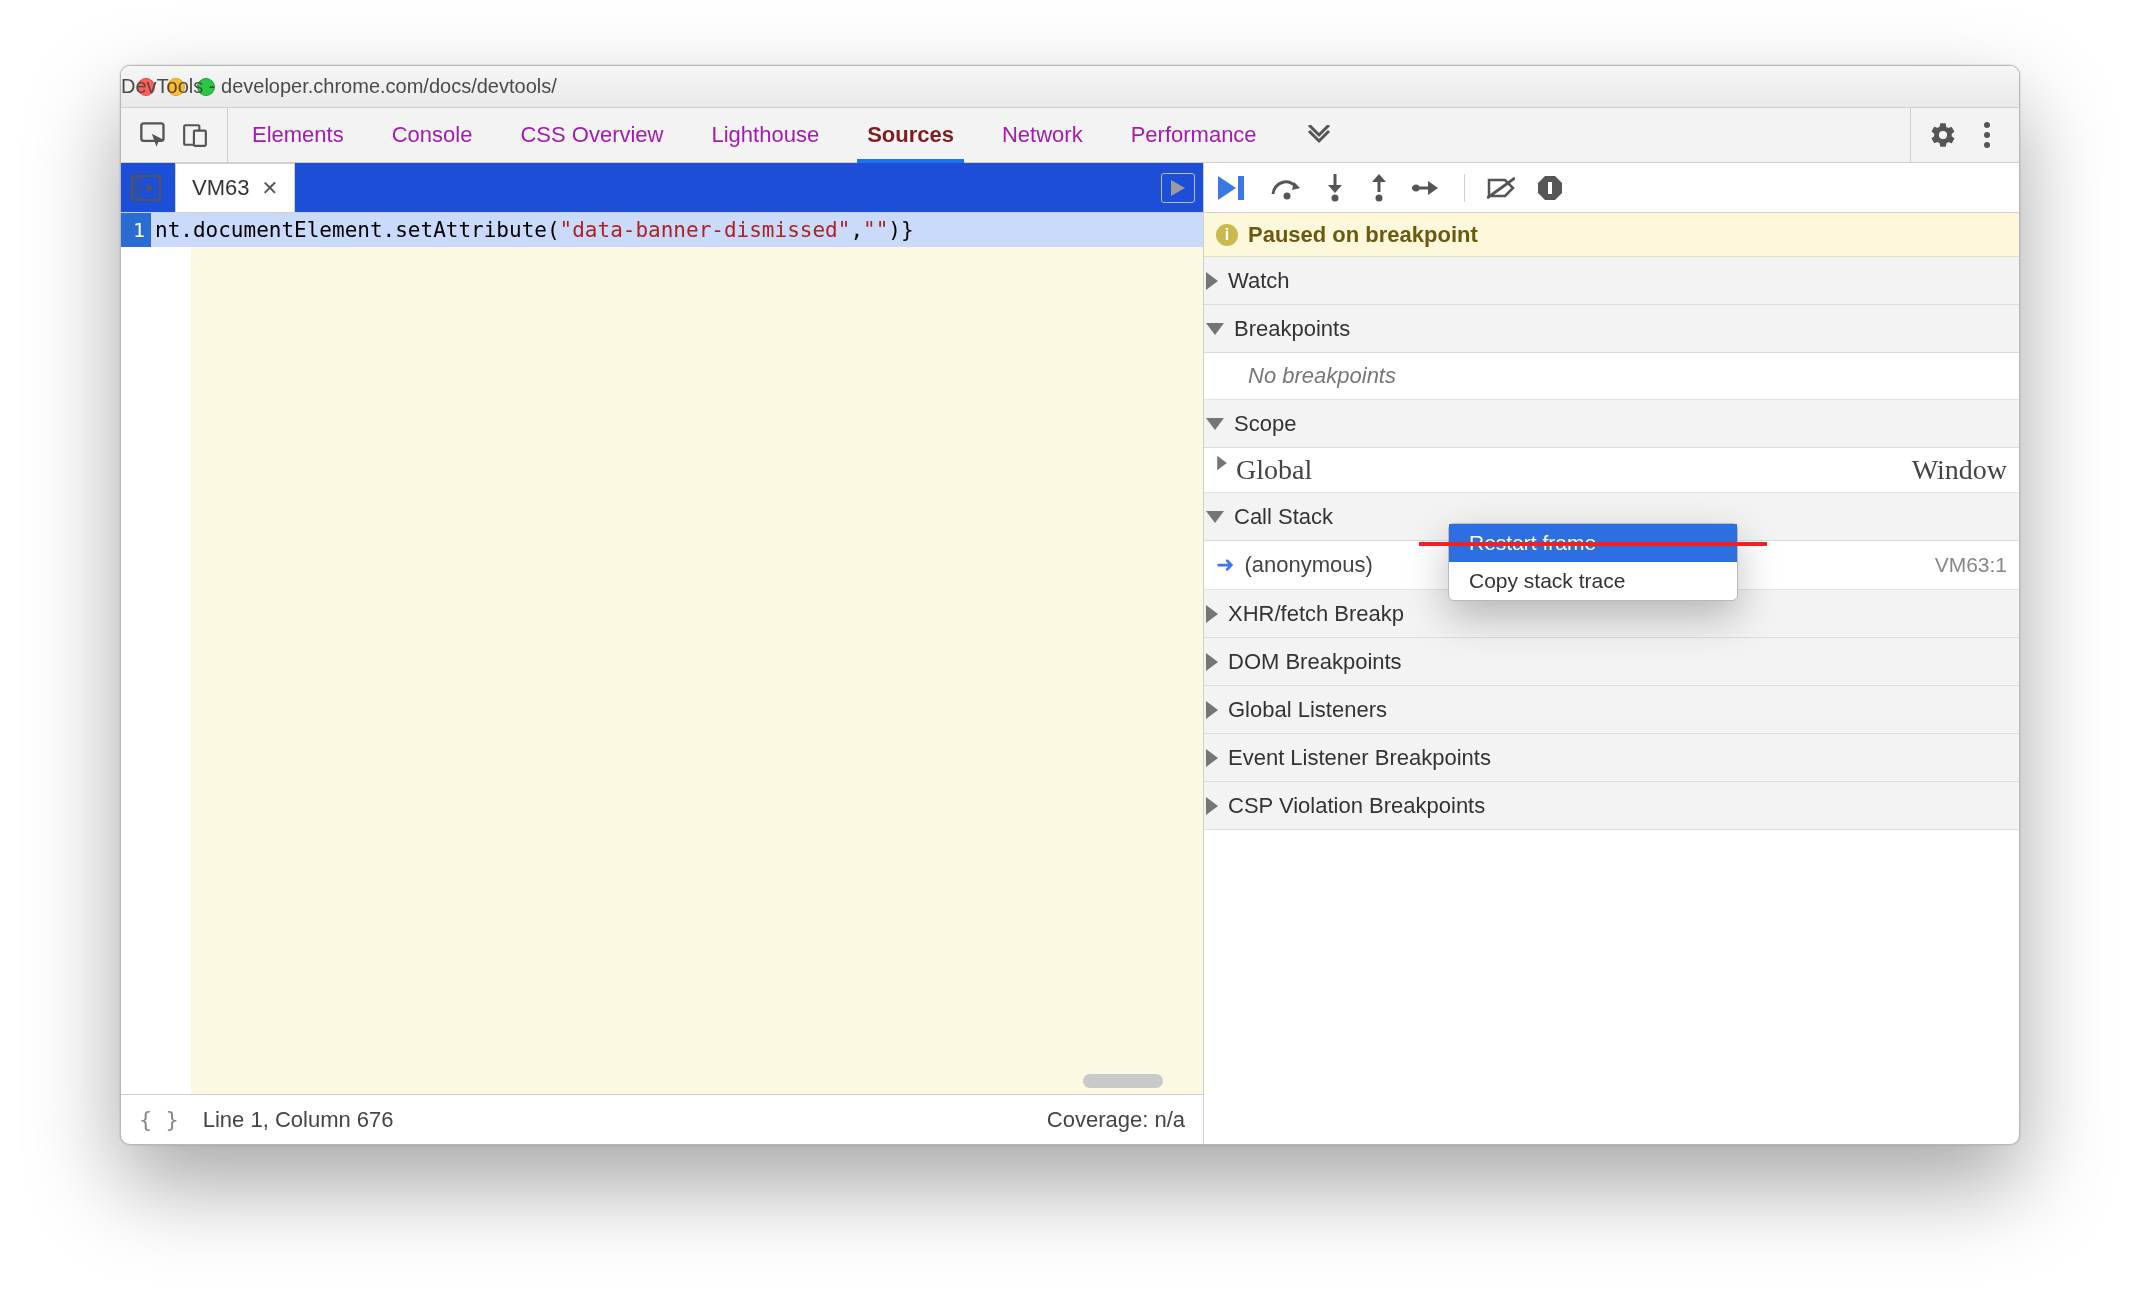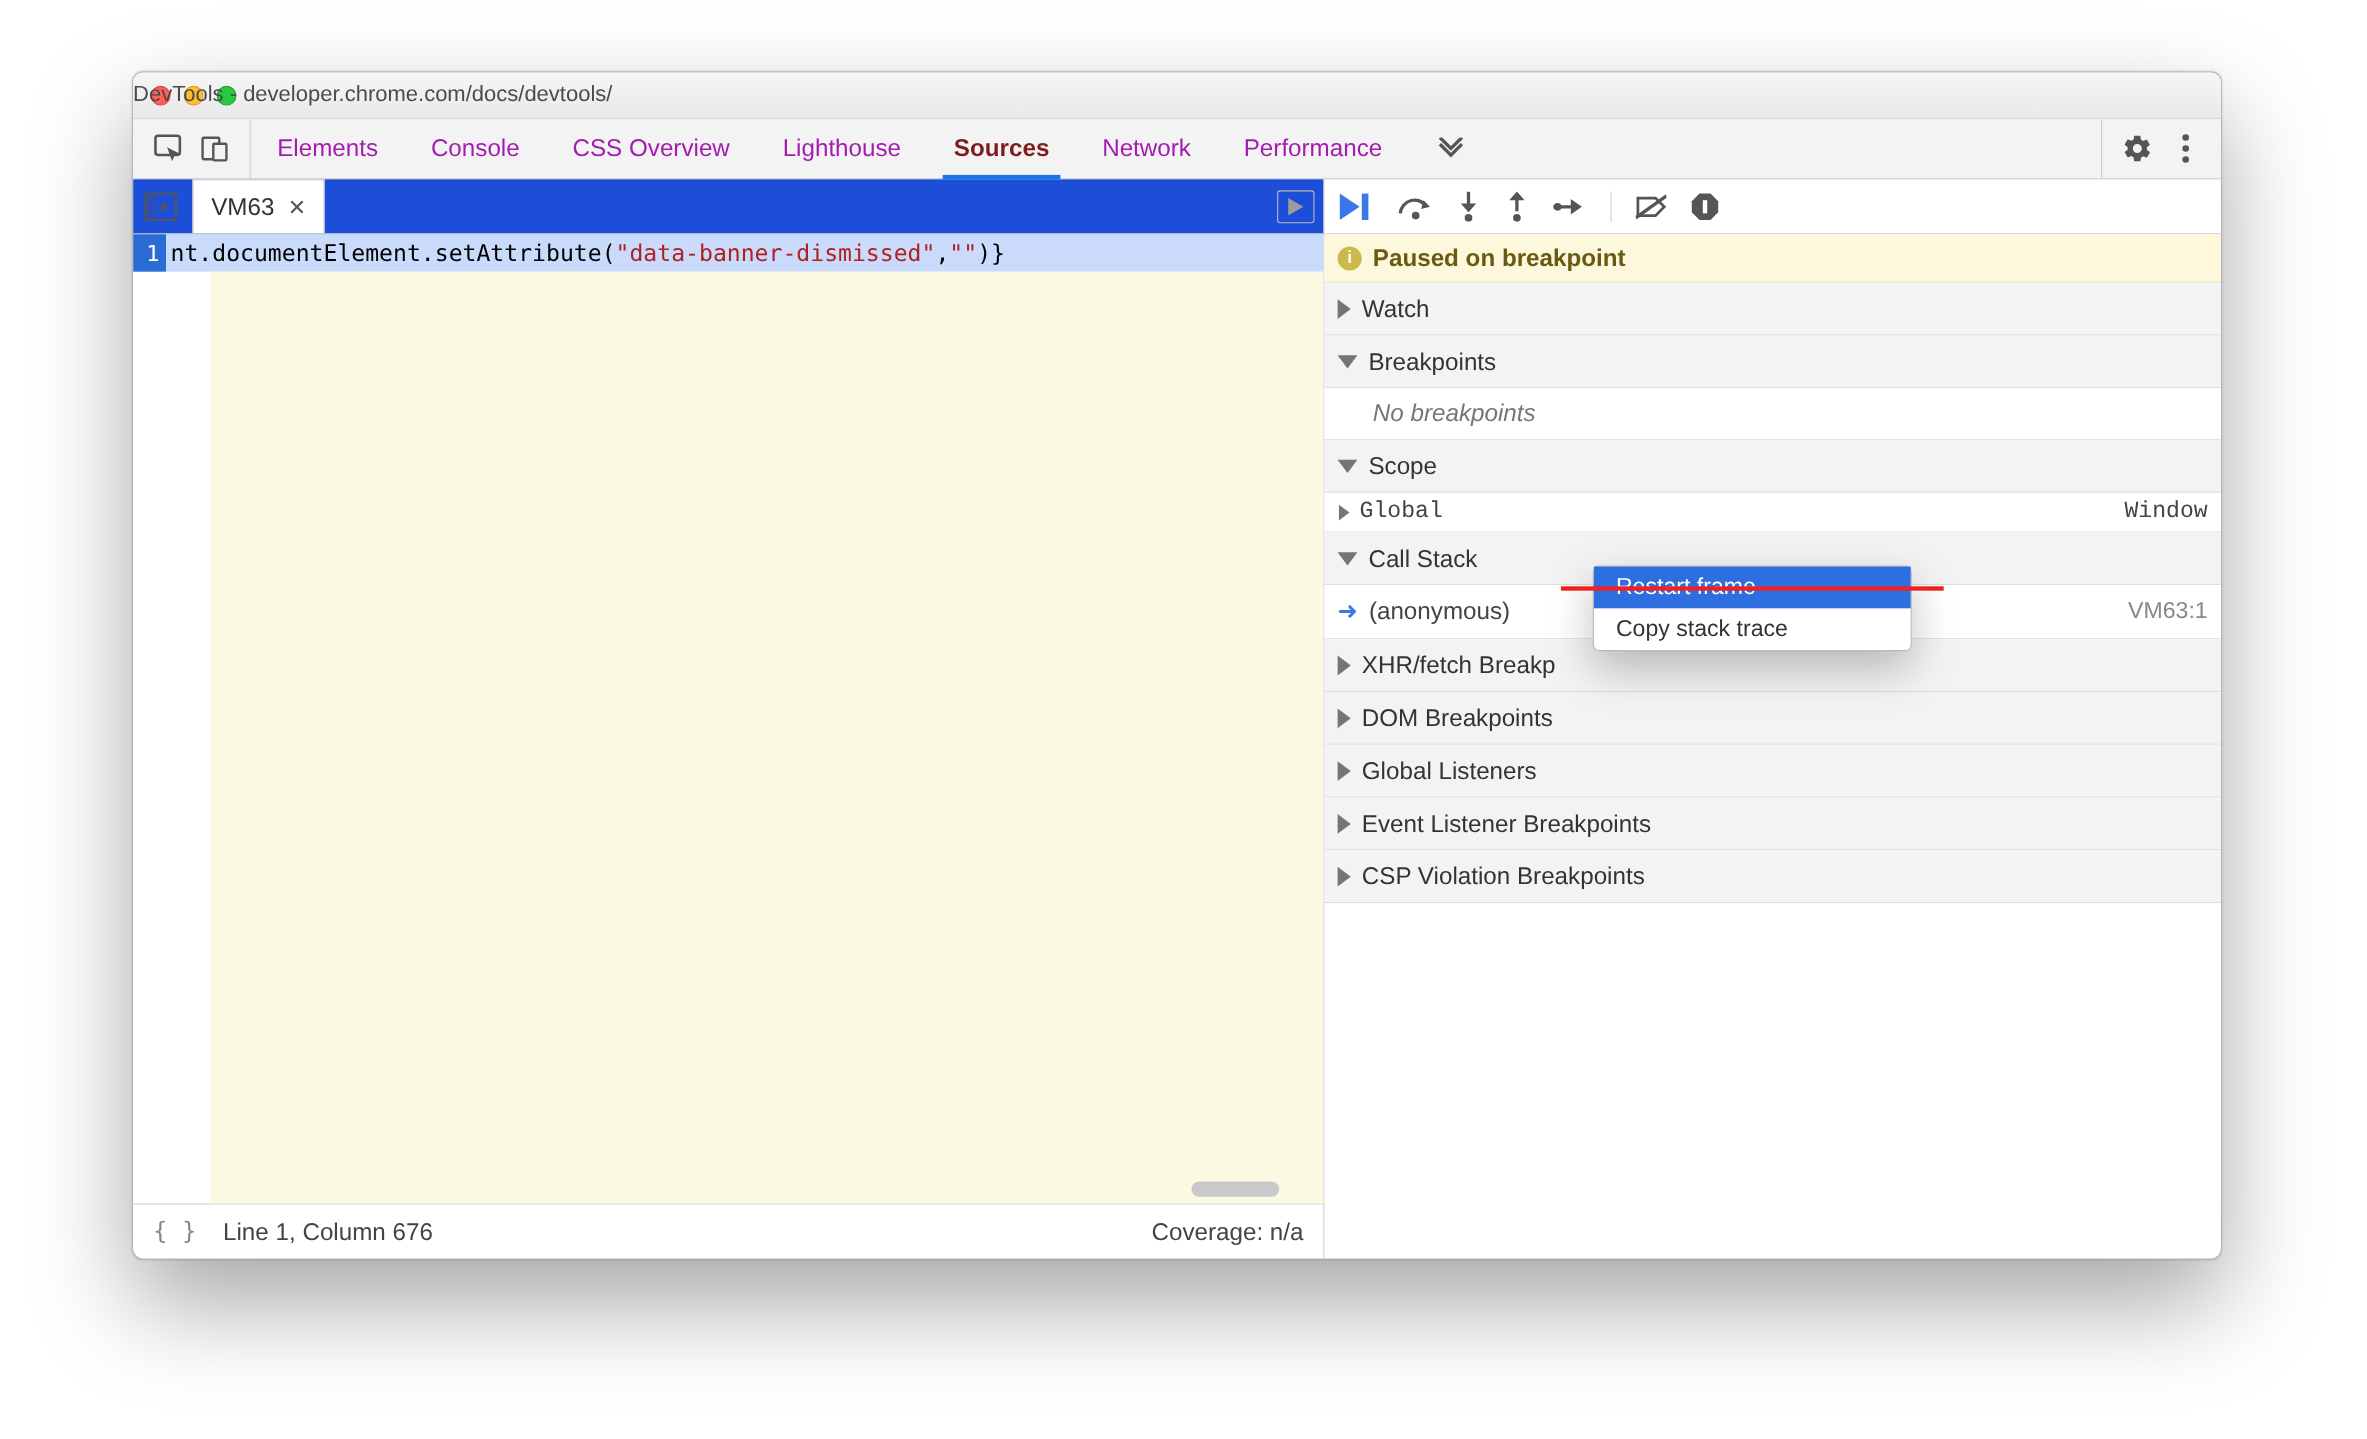--- a/index.html
+++ b/index.html
@@ -151,39 +151,39 @@
     gap:10px; font-size:22px; color:#6a5a10; font-weight:600;
     padding:0 12px; border-bottom:1px solid #e7e0b5;
   }
   .info-badge {
     width:22px; height:22px; border-radius:50%; background:#cab94b;
     color:#fff; font-size:16px; display:flex; align-items:center; justify-content:center;
     font-weight:bold;
   }
   .section-header {
     height:48px; display:flex; align-items:center; gap:10px;
-    padding:0 12px; font-size:22px; color:#333; background:#f3f3f3;
+    padding:0 2px; font-size:22px; color:#333; background:#f3f3f3;
     border-bottom:1px solid #dcdcdc;
   }
   .tri { width:0; height:0; display:inline-block;}
   .tri.right {
     border-top:9px solid transparent; border-bottom:9px solid transparent;
     border-left:12px solid #757575;
   }
   .tri.down {
     border-left:9px solid transparent; border-right:9px solid transparent;
     border-top:12px solid #757575;
   }
   .section-body {
     background:#fff; font-size:22px; color:#444; border-bottom:1px solid #e4e4e4;
   }
   .no-bp { font-style:italic; color:#777; padding:10px 0;margin-left:44px;}
   .scope-row {
-    display:flex; align-items:center; padding:6px 12px;
-    font-family:Liberation Mono, monospace; font-size:21px;
+    display:flex; align-items:flex-start; padding:6px 12px;
+    font-family:Liberation Serif, serif; font-size:28px;
   }
   .scope-row .val { margin-left:auto; }
   .callstack-row {
     display:flex; align-items:center; padding:6px 12px; height:48px;
     position:relative;
   }
   .blue-arrow { color:#3b78e7; font-size:22px; margin-right:10px;}
   .cs-loc { margin-left:auto; color:#888; font-size:21px;}
   
   

